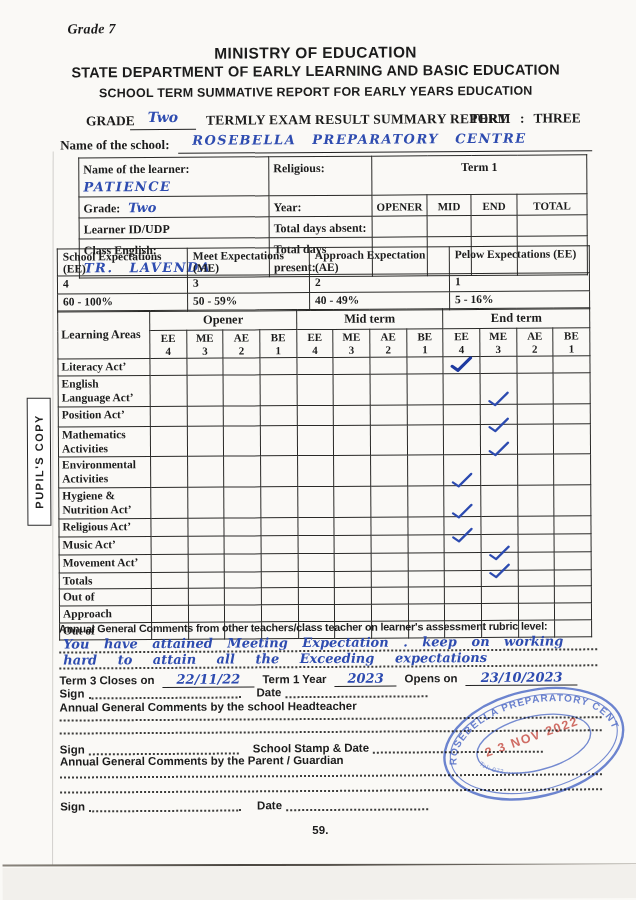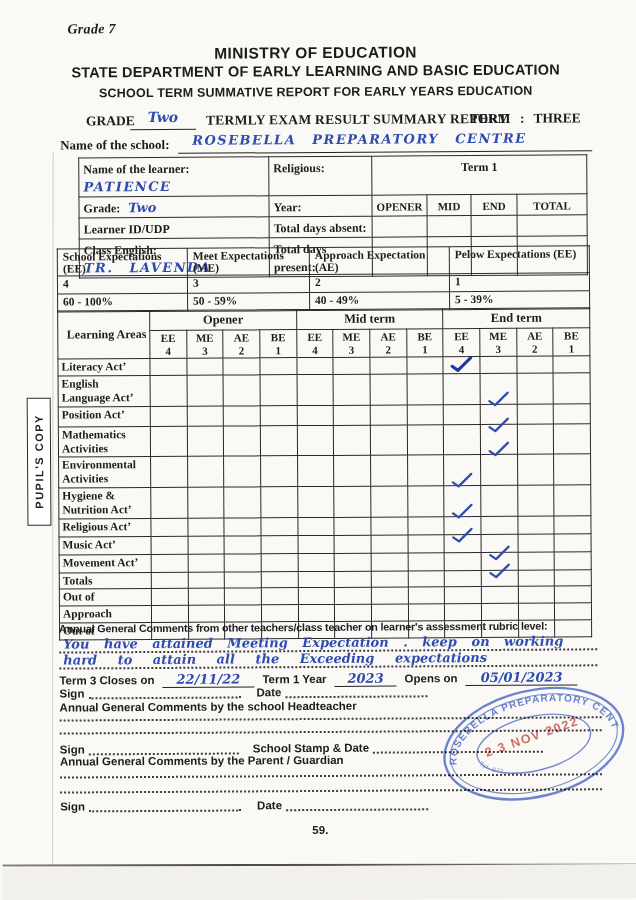--- a/index.html
+++ b/index.html
@@ -32,21 +32,21 @@
   table{border-collapse:collapse;table-layout:fixed;}
   td{border:1.3px solid #2a2a28;padding:1px 4px;vertical-align:top;overflow:visible;}
   .blab{font-weight:bold;font-size:12px;}
   .sm{font-size:11px;}
   .ctr{text-align:center;}
   .ltable{position:absolute;top:156px;left:80px;width:508px;border:1.8px solid #222;}
   .rubric{position:absolute;top:247px;left:58px;width:532px;border:1.8px solid #222;}
   .rubric td{font-weight:bold;font-size:11.5px;padding:1px 5px;}
   .results{position:absolute;top:309px;left:58px;width:532px;border:1.8px solid #222;}
   .results td{padding:1px 3px;}
-  .corner{font-weight:bold;font-size:12px;text-align:right;vertical-align:middle;}
+  .corner{font-weight:bold;font-size:12px;text-align:left;vertical-align:middle;}
   .ghead{font-weight:bold;font-size:12.5px;text-align:center;vertical-align:middle;}
   .shead{font-weight:bold;font-size:11px;text-align:center;line-height:1.15;vertical-align:middle;}
   .rlabel{font-weight:bold;font-size:11.5px;line-height:1.2;margin-top:24px;}
   td.score{position:relative;}
   .check{position:absolute;left:50%;bottom:-3px;transform:translateX(-50%);z-index:3;line-height:0;}
   .check svg path{stroke:#2c4bb0;stroke-width:2.2;}
   .check.lower{bottom:-9px;}
   .check.center-bold{bottom:auto;top:45%;transform:translate(-50%,-50%);}
   .check.center-bold svg path{stroke:#1e3aa0;stroke-width:3.1;}
   
@@ -153,21 +153,21 @@
       <tr style="height:18px">
         <td>4</td>
         <td>3</td>
         <td>2</td>
         <td>1</td>
       </tr>
       <tr style="height:18px">
         <td>60 - 100%</td>
         <td>50 - 59%</td>
         <td>40 - 49%</td>
-        <td>5 - 39%</td>
+        <td>5 - 16%</td>
       </tr>
     </tbody>
   </table>
 
   <table class="results">
     <colgroup>
       <col style="width:92px">
         <col style="width:36.66px">
         <col style="width:36.66px">
         <col style="width:36.66px">
@@ -482,21 +482,21 @@
   <div class="abs hwline" style="top:650px">
     <span class="hw" style="word-spacing:16px;margin-left:4px">hard   to   attain   all   the   Exceeding    expectations</span>
   </div>
 
   <div class="abs termline" style="top:667px">
     <span>Term 3 Closes on</span>
     <span class="uval hw" style="width:92px">22/11/22</span>
     <span>Term 1  Year</span>
     <span class="uval hw" style="width:62px">2023</span>
     <span>Opens on</span>
-    <span class="uval hw" style="width:112px">05/01/2023</span>
+    <span class="uval hw" style="width:112px">23/10/2023</span>
   </div>
 
   <div class="abs signline" style="top:684px">
     <span>Sign</span>
       <span class="dotrun" style="width:152px"></span>
     <span style="margin-left:16px">Date</span>
       <span class="dotrun" style="width:142px"></span>
   </div>
 
   <div class="abs s-head" style="top:700px">Annual General Comments by the school Headteacher</div>

